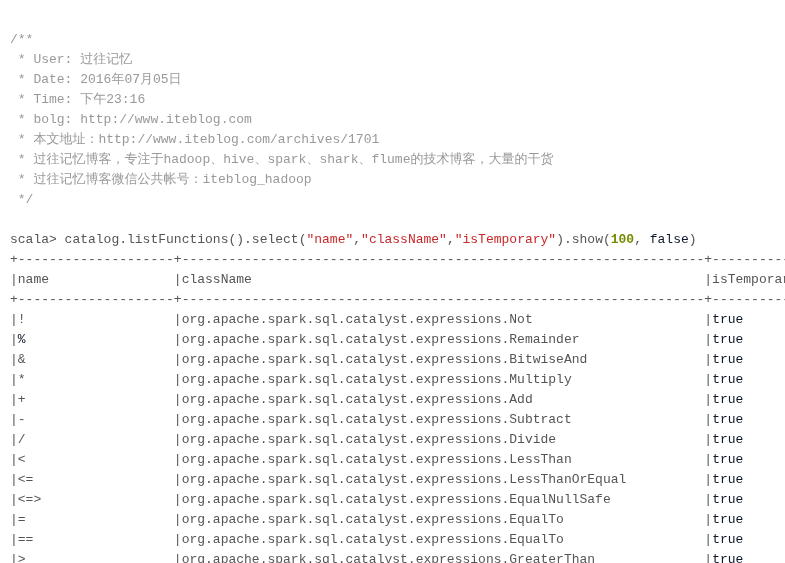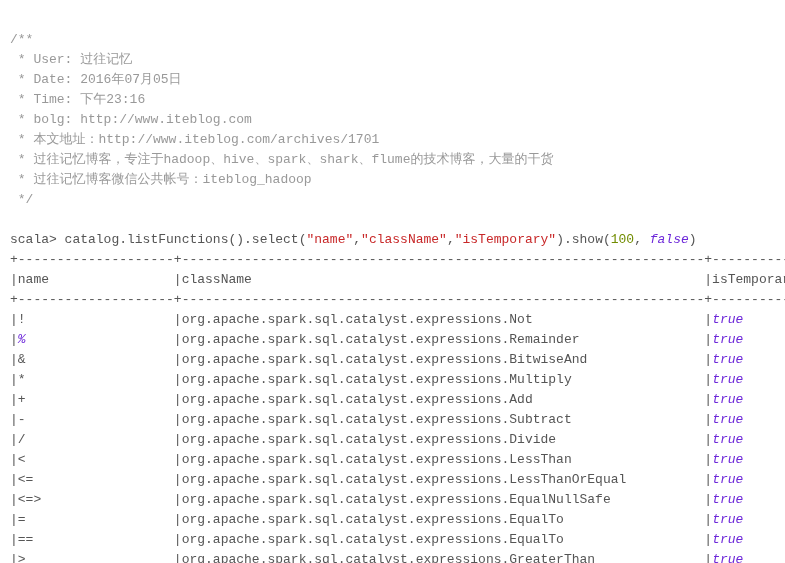--- a/index.html
+++ b/index.html
@@ -11,22 +11,22 @@
     font-family: Consolas, Monaco, "Courier New", monospace;
     font-size: 13px;
     line-height: 20px;
     color: #555555;
     padding: 10px;
     white-space: pre;
     overflow-x: auto;
   }
   .comment { color: #999999; }
   .string { color: #c82829; }
-  .number { color: #718c00; }
-  .bool { color: #6d28d9; font-style: italic; }
+  .number { color: #718c00; font-weight: bold; }
+  .bool { color: #0f172a; }
   .punct { color: #555555; }
 </style>
 </head>
 <body>
 <span id="content"><span class="comment">/**
  * User: 过往记忆
  * Date: 2016年07月05日
  * Time: 下午23:16
  * bolg: http://www.iteblog.com
  * 本文地址：http://www.iteblog.com/archives/1701

